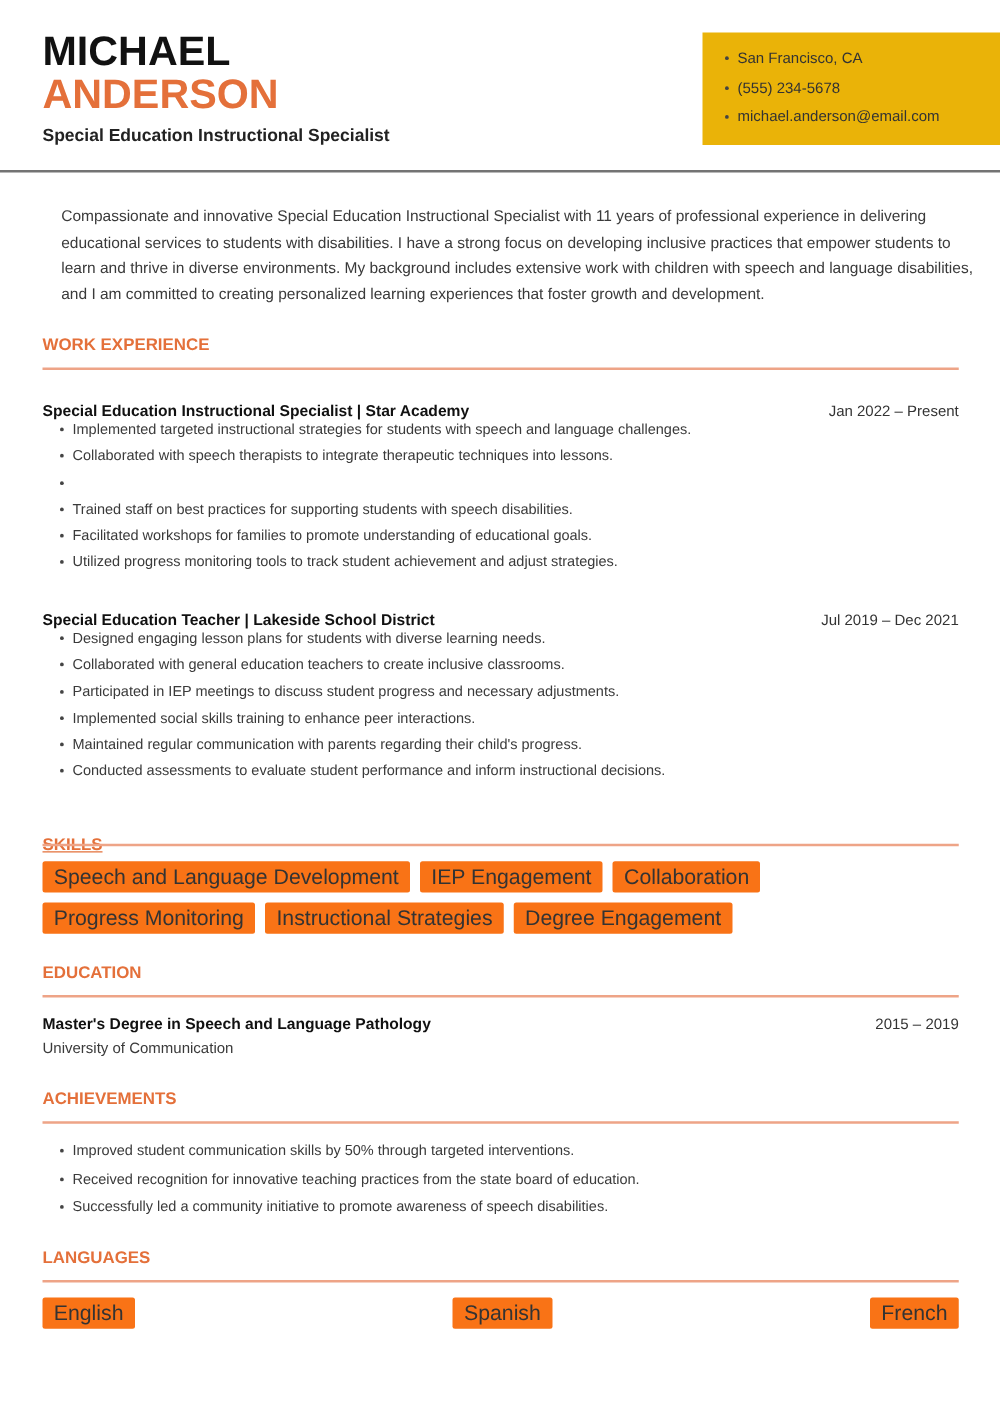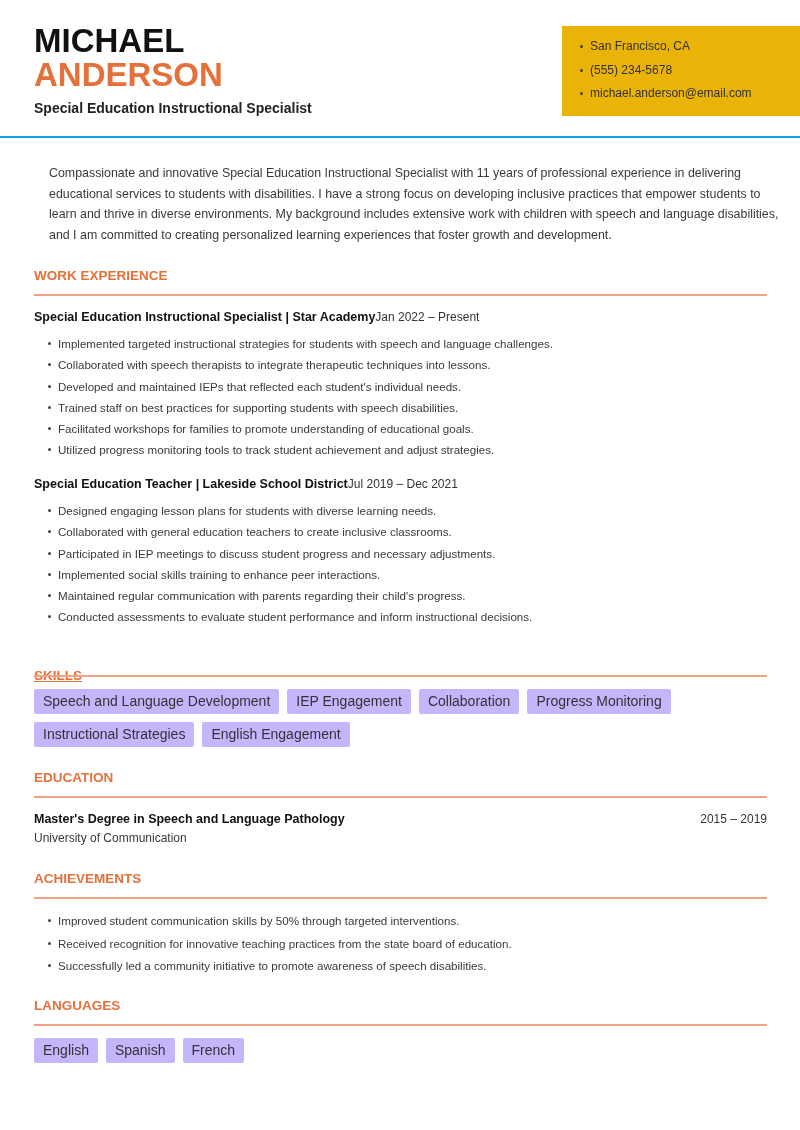--- a/index.html
+++ b/index.html
@@ -5,21 +5,21 @@
     * { margin: 0; padding: 0; box-sizing: border-box; }
     html, body { width: 800px; height: 1130px; background: #ffffff; }
     body {
       font-family: "Liberation Sans", "DejaVu Sans", sans-serif;
       color: #333333;
       position: relative;
       overflow: hidden;
     }
     .header {
       position: absolute; left: 0; top: 0; width: 800px; height: 138px;
-      border-bottom: 2px solid #0ea5e9;
+      border-bottom: 2px solid #737373;
     }
     .name-first {
       position: absolute; left: 34px; top: 24px;
       font-size: 33px; font-weight: 700; color: #111111; line-height: 34px;
       letter-spacing: 0px;
     }
     .name-last {
       position: absolute; left: 34px; top: 58px;
       font-size: 33px; font-weight: 700; color: #e4703a; line-height: 34px;
     }
@@ -47,39 +47,40 @@
     .section-title {
       position: absolute; left: 34px;
       font-size: 13.5px; font-weight: 700; color: #e4703a;
     }
     .section-rule {
       position: absolute; left: 34px; width: 733px; height: 1.5px;
       background: #eea487;
     }
     .job-head {
       position: absolute; left: 34px; width: 733px;
-      display: flex; justify-content: flex-start;
+      display: flex; justify-content: space-between;
       font-size: 12.5px;
+      margin-top: 12px;
     }
     .job-role { font-weight: 700; color: #111; }
     .job-date { color: #333; font-size: 12px; }
     .bullets {
       position: absolute; left: 34px; width: 733px; list-style: none;
     }
     .bullets li {
       font-size: 11.6px; color: #3a3a3a; height: 21.3px; line-height: 15px;
       display: flex; align-items: flex-start;
     }
     .bullets li .bullet { margin-left: 14px; margin-top: 6px; }
     .chips {
       position: absolute; left: 34px; width: 733px;
       display: flex; flex-wrap: wrap; gap: 8px 8px;
     }
     .chip {
-      background: #c4b5fd; font-size: 14px; color: #333;
+      background: #f97316; font-size: 17px; color: #333;
       padding: 0 9px; height: 25px; line-height: 25px;
       border-radius: 2px;
     }
     .edu-head {
       position: absolute; left: 34px; width: 733px;
       display: flex; justify-content: space-between; font-size: 12.5px;
     }
     .edu-school {
       position: absolute; left: 34px; font-size: 12px; color: #3a3a3a;
     }
@@ -120,21 +121,20 @@
   <li>
       <span class="bullet"></span>
       <span>Implemented targeted instructional strategies for students with speech and language challenges.</span>
     </li>
   <li>
       <span class="bullet"></span>
       <span>Collaborated with speech therapists to integrate therapeutic techniques into lessons.</span>
     </li>
   <li>
       <span class="bullet"></span>
-      <span>Developed and maintained IEPs that reflected each student's individual needs.</span>
     </li>
   <li>
       <span class="bullet"></span>
       <span>Trained staff on best practices for supporting students with speech disabilities.</span>
     </li>
   <li>
       <span class="bullet"></span>
       <span>Facilitated workshops for families to promote understanding of educational goals.</span>
     </li>
   <li>
@@ -175,21 +175,21 @@
 </ul>
 
 <div class="section-title" style="top:668px;text-decoration:underline;">SKILLS</div>
 <div class="section-rule" style="top:675px;"></div>
 <div class="chips" style="top:689px;">
   <span class="chip">Speech and Language Development</span>
   <span class="chip">IEP Engagement</span>
   <span class="chip">Collaboration</span>
   <span class="chip">Progress Monitoring</span>
   <span class="chip">Instructional Strategies</span>
-  <span class="chip">English Engagement</span>
+  <span class="chip">Degree Engagement</span>
 </div>
 
 <div class="section-title" style="top:770px;">EDUCATION</div>
 <div class="section-rule" style="top:796px;"></div>
 <div class="edu-head" style="top:812px;">
   <span class="job-role">Master's Degree in Speech and Language Pathology</span>
   <span class="job-date">2015 – 2019</span>
 </div>
 <div class="edu-school" style="top:831px;">University of Communication</div>
 
@@ -205,17 +205,17 @@
       <span>Received recognition for innovative teaching practices from the state board of education.</span>
     </li>
   <li style="height:22.5px;">
       <span class="bullet"></span>
       <span>Successfully led a community initiative to promote awareness of speech disabilities.</span>
     </li>
 </ul>
 
 <div class="section-title" style="top:998px;">LANGUAGES</div>
 <div class="section-rule" style="top:1024px;"></div>
-<div class="chips" style="top:1038px;">
+<div class="chips" style="top:1038px;justify-content:space-between;">
   <span class="chip">English</span>
   <span class="chip">Spanish</span>
   <span class="chip">French</span>
 </div>
 
 </body></html>

